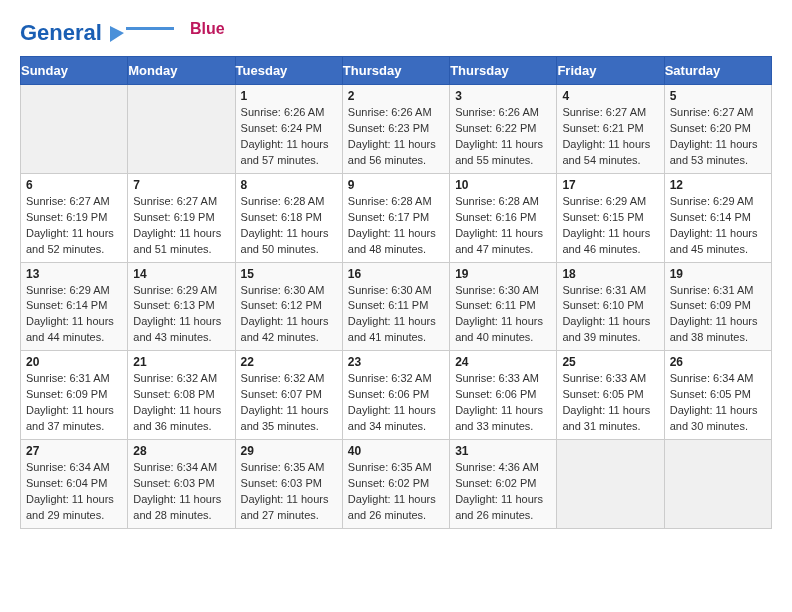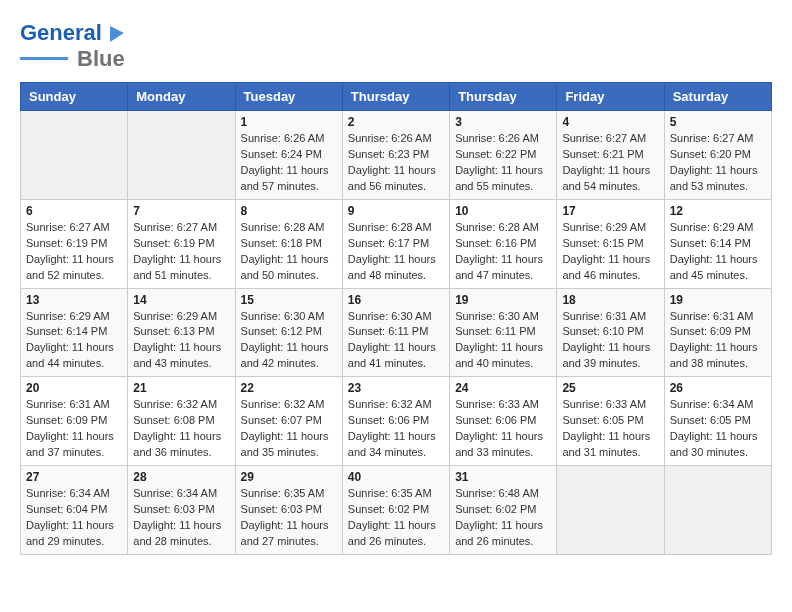--- a/index.html
+++ b/index.html
@@ -11,21 +11,21 @@
       padding: 20px;
     }
     .header {
       display: flex;
       justify-content: space-between;
       align-items: flex-start;
       margin-bottom: 10px;
     }
     .logo {
       display: flex;
-      flex-direction: column;
+      flex-direction: row;
       align-items: flex-start;
     }
     .title-block {
       text-align: right;
     }
     .title-block h1 {
       font-size: 38px;
       font-weight: bold;
       color: #333;
     }
@@ -35,21 +35,21 @@
       color: #555;
     }
     .calendar {
       width: 100%;
       border-collapse: collapse;
       font-size: 11px;
     }
     .calendar thead tr th {
       background: #3a6bbf;
       color: #fff;
-      padding: 6px 8px;
+      padding: 6px 0;
       text-align: left;
       font-size: 13px;
       font-weight: bold;
       border: 1px solid #2a5aae;
     }
     .calendar tbody tr td {
       border: 1px solid #ccc;
       vertical-align: top;
       padding: 4px 5px;
       height: 80px;
@@ -86,21 +86,21 @@
 <div class="header">
   <div class="logo">
     <div class="logo-wrapper">
       <span style="font-size:22px;font-weight:bold;color:#1a5fb4;">General</span>
       <svg width="22" height="22" viewBox="0 0 22 22">
         <polygon points="6,4 20,11 6,20" fill="#4a90d9"></polygon>
       </svg>
     </div>
     <div style="display:flex;align-items:center;gap:0;">
       <div style="width:48px;height:3px;background:#4a90d9;margin-top:-2px;"></div>
-      <span style="font-size:22px;font-weight:bold;color:#737373;margin-left:9px;">Blue</span>
+      <span style="font-size:16px;font-weight:bold;color:#be185d;margin-left:16px;">Blue</span>
     </div>
   </div>
   <div class="title-block">
     <h1></h1>
     <h2></h2>
   </div>
 </div>
 
 <table class="calendar">
   <thead>
@@ -301,21 +301,21 @@
 Daylight: 11 hours and 27 minutes.</div>
         </td>
         <td>
           <span class="day-num">40</span>
           <div class="day-info" style="white-space: pre-line;">Sunrise: 6:35 AM
 Sunset: 6:02 PM
 Daylight: 11 hours and 26 minutes.</div>
         </td>
         <td>
           <span class="day-num">31</span>
-          <div class="day-info" style="white-space: pre-line;">Sunrise: 6:48 AM
+          <div class="day-info" style="white-space: pre-line;">Sunrise: 4:36 AM
 Sunset: 6:02 PM
 Daylight: 11 hours and 26 minutes.</div>
         </td>
         <td class="empty-cell"></td>
         <td class="empty-cell"></td>
       </tr>
     </tbody>
 </table>
 
 </body></html>

